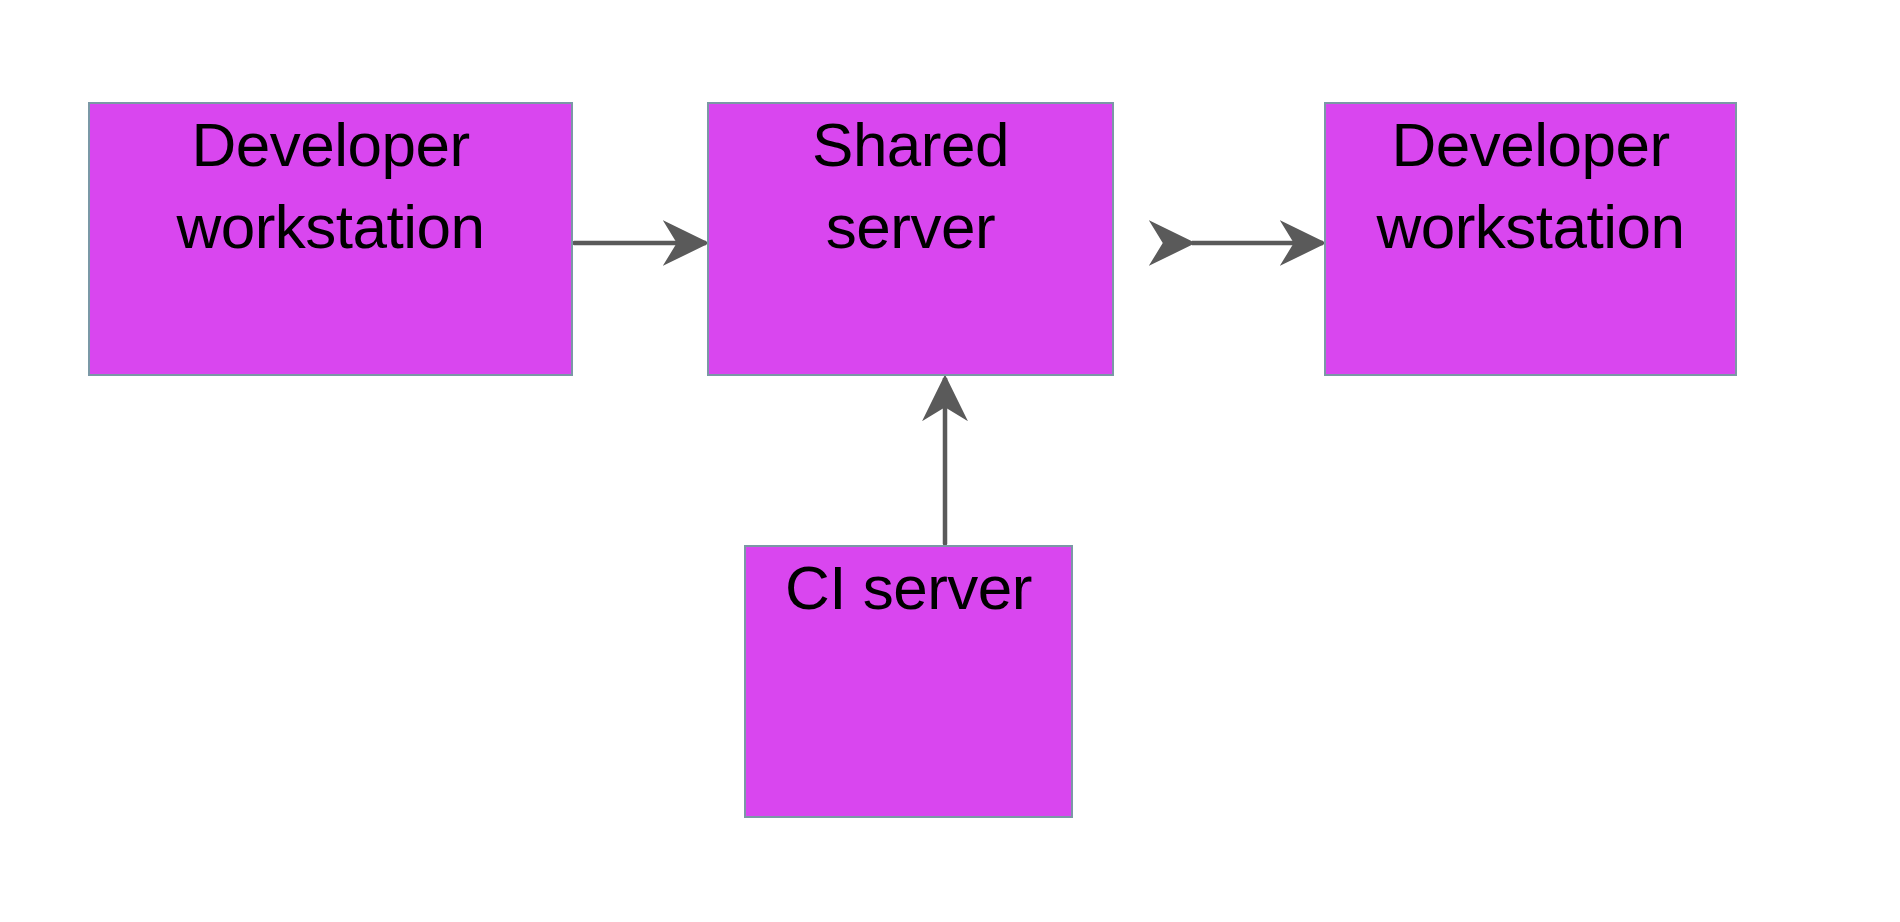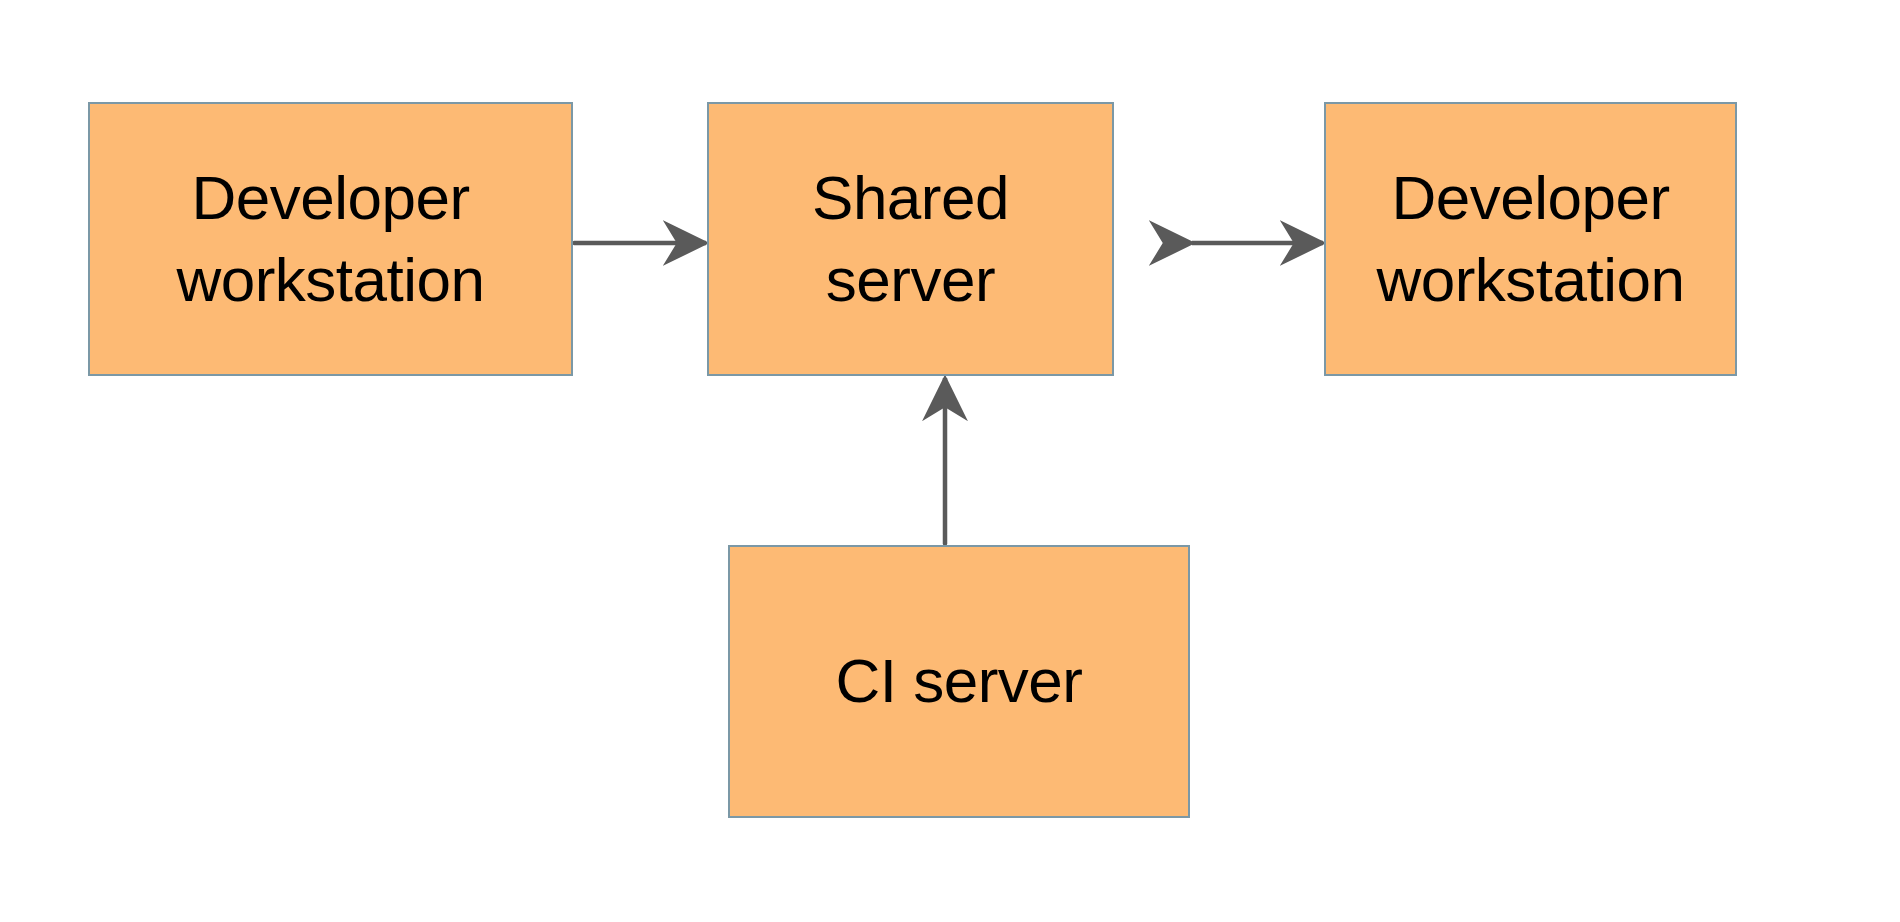--- a/index.html
+++ b/index.html
@@ -11,24 +11,23 @@
     position: relative;
     width: 1900px;
     height: 922px;
     background: #ffffff;
     overflow: hidden;
     font-family: "Liberation Sans", sans-serif;
   }
   .node {
     position: absolute;
     box-sizing: border-box;
-    background: #fdba74;
+    background: #d946ef;
     border: 2px solid #7b98a6;
     display: flex;
-    align-items: center;
     justify-content: center;
     text-align: center;
   }
   .node-label {
     color: #000000;
     font-size: 62px;
     font-weight: 400;
     line-height: 1.33;
     letter-spacing: -0.5px;
     white-space: pre-line;
@@ -39,21 +38,21 @@
     left: 0;
     top: 0;
     width: 1900px;
     height: 922px;
     pointer-events: none;
   }
   
   #node-dev-left   { left: 88px;  top: 102px; width: 485px; height: 274px; }
   #node-shared     { left: 707px; top: 102px; width: 407px; height: 274px; }
   #node-dev-right  { left: 1324px;top: 102px; width: 413px; height: 274px; }
-  #node-ci         { left: 728px; top: 545px; width: 462px; height: 273px; }
+  #node-ci         { left: 744px; top: 545px; width: 329px; height: 273px; }
 </style>
 </head>
 <body>
 
 <div id="canvas">
 
   <svg class="edge-layer" width="1900" height="922" viewBox="0 0 1900 922">
     <defs>
       <marker id="arrow-end" markerWidth="11" markerHeight="11" refX="9.6" refY="5.5" orient="auto" markerUnits="strokeWidth">
         <path d="M0,0.4 L10.4,5.5 L0,10.6 L3.1,5.5 Z" fill="#5a5a5a"></path>

